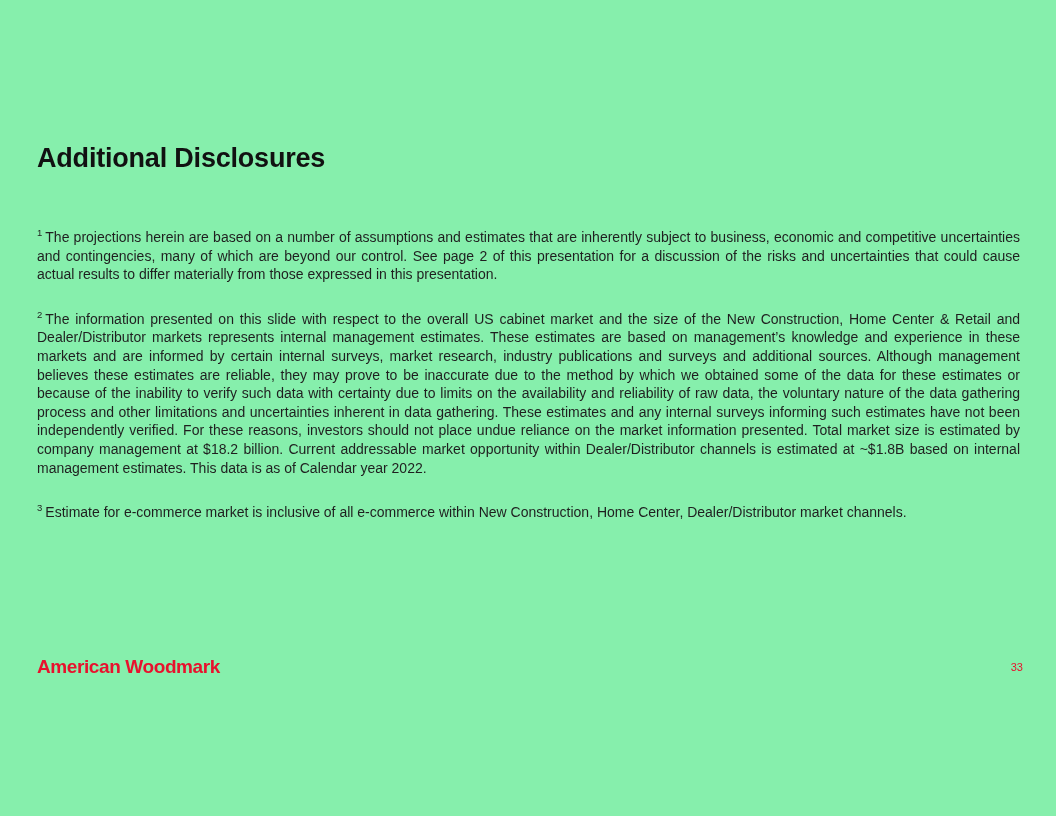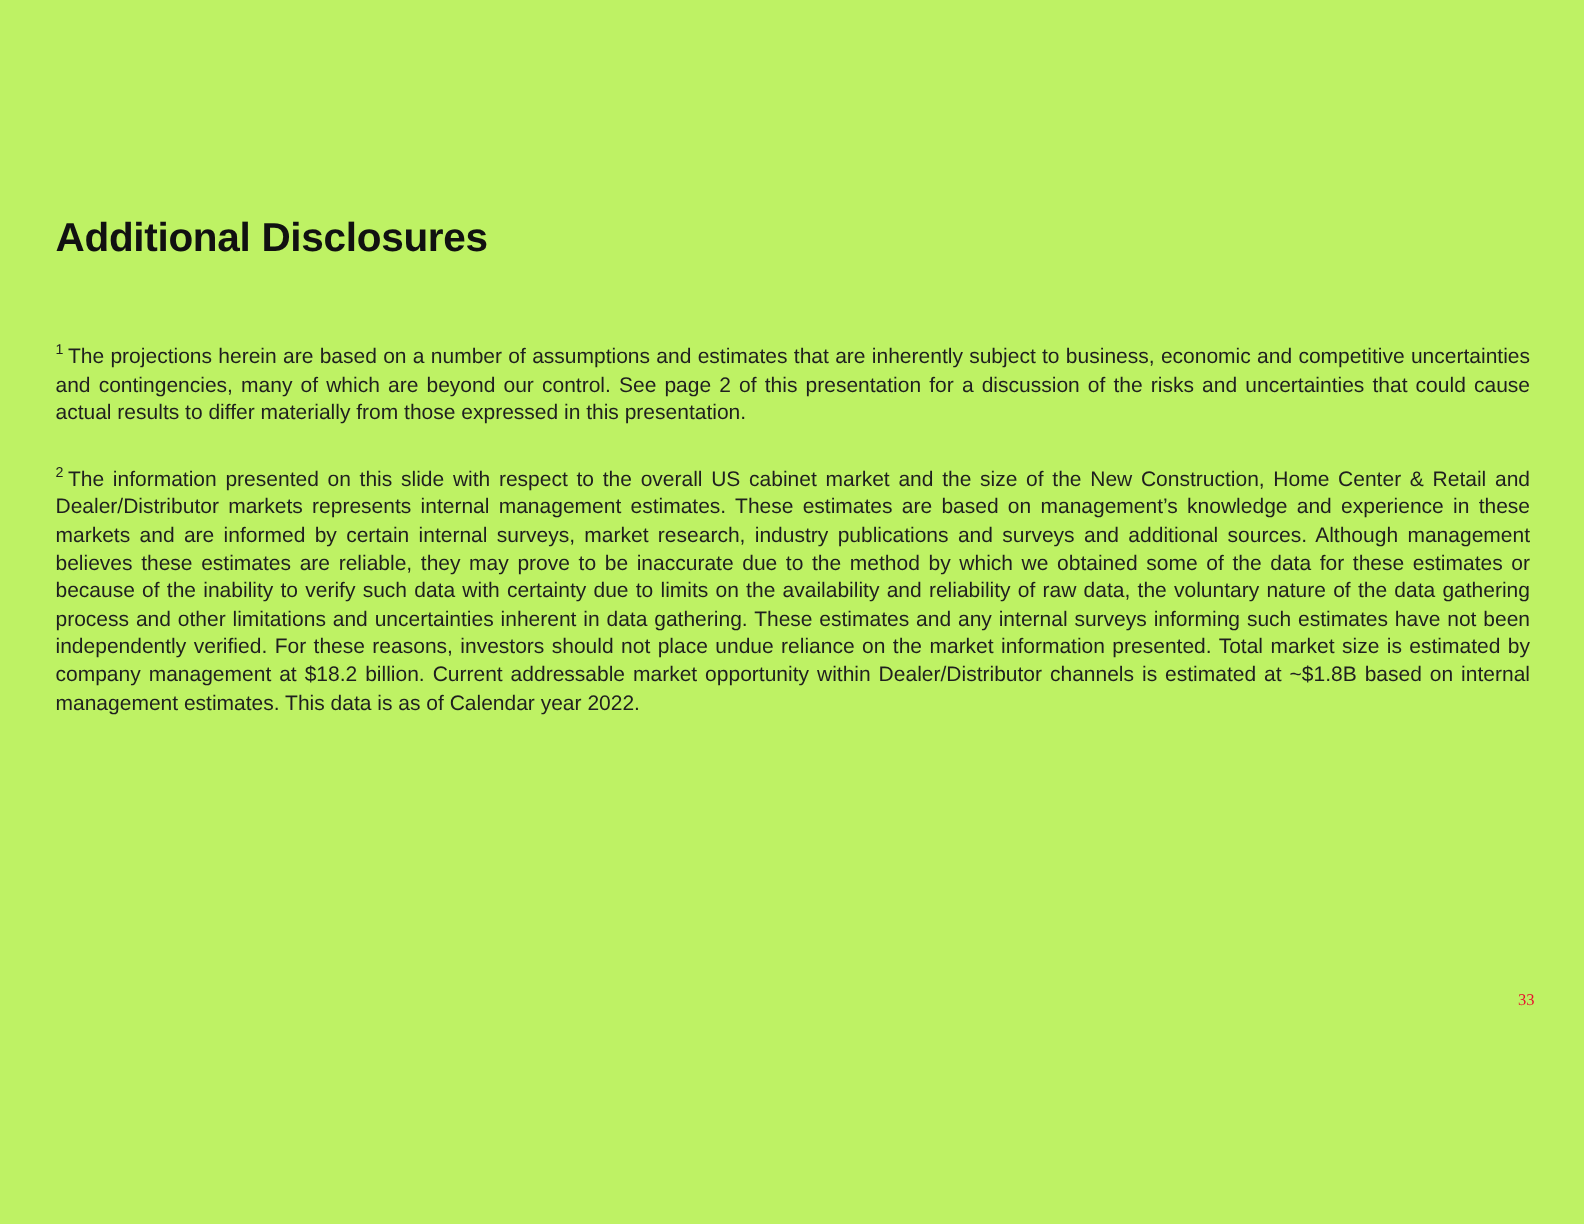--- a/index.html
+++ b/index.html
@@ -4,21 +4,21 @@
 <style>
   html, body {
     margin: 0;
     padding: 0;
     background: #ffffff;
   }
   .slide {
     position: relative;
     width: 1056px;
     height: 816px;
-    background: #bef264;
+    background: #86efac;
     overflow: hidden;
     font-family: "Liberation Sans", "DejaVu Sans", sans-serif;
   }
   .slide-title {
     position: absolute;
     top: 143px;
     left: 37px;
     font-size: 27px;
     font-weight: 700;
     letter-spacing: -0.2px;
@@ -52,35 +52,36 @@
     font-weight: 700;
     letter-spacing: -0.4px;
     color: #E8112D;
   }
   .page-number {
     position: absolute;
     top: 661px;
     right: 33px;
     font-size: 11px;
     color: #E8112D;
-    font-family: Liberation Serif, serif;
   }
 </style>
 </head>
 <body>
 
 <div class="slide">
 
   <h1 class="slide-title">Additional Disclosures</h1>
 
   <div class="disclosure-body">
 
     <p class="footnote"><sup>1</sup><span>The projections herein are based on a number of assumptions and estimates that are inherently subject to business, economic and competitive uncertainties and contingencies, many of which are beyond our control.  See page 2 of this presentation for a discussion of the risks and uncertainties that could cause actual results to differ materially from those expressed in this presentation.</span></p>
 
     <p class="footnote"><sup>2</sup><span>The information presented on this slide with respect to the overall US cabinet market and the size of the New Construction, Home Center &amp; Retail and Dealer/Distributor markets represents internal management estimates. These estimates are based on management’s knowledge and experience in these markets and are informed by certain internal surveys, market research, industry publications and surveys and additional sources. Although management believes these estimates are reliable, they may prove to be inaccurate due to the method by which we obtained some of the data for these estimates or because of the inability to verify such data with certainty due to limits on the availability and reliability of raw data, the voluntary nature of the data gathering process and other limitations and uncertainties inherent in data gathering. These estimates and any internal surveys informing such estimates have not been independently verified. For these reasons, investors should not place undue reliance on the market information presented. Total market size is estimated by company management at $18.2 billion. Current addressable market opportunity within Dealer/Distributor channels is estimated at ~$1.8B based on internal management estimates. This data is as of Calendar year 2022.</span></p>
 
+    <p class="footnote"><sup>3</sup><span>Estimate for e-commerce market is inclusive of all e-commerce within New Construction, Home Center, Dealer/Distributor market channels.</span></p>
 
   </div>
 
+  <div class="footer-logo">American Woodmark</div>
 
   <div class="page-number">33</div>
 
 </div>
 
 </body></html>

